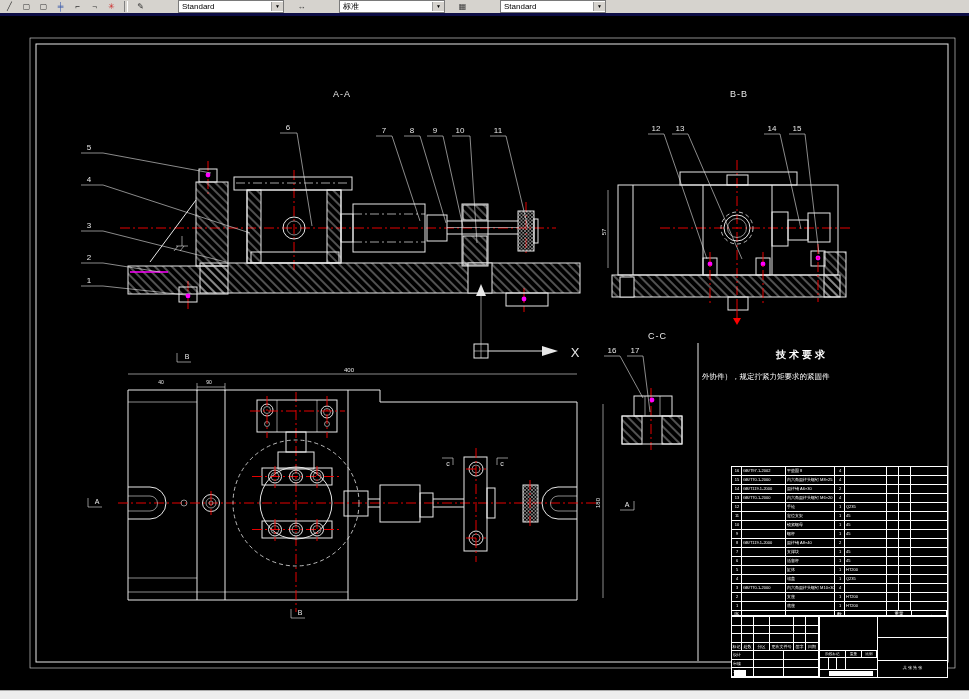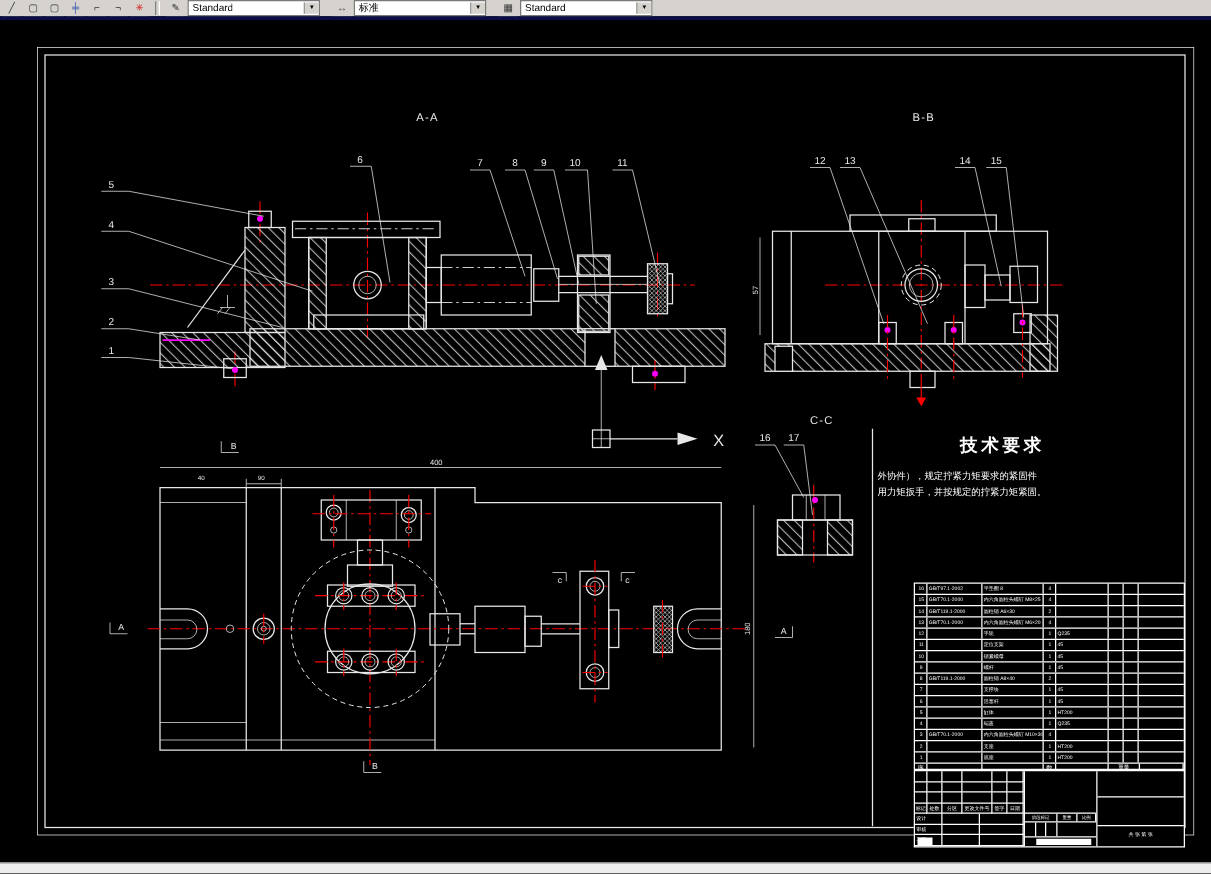--- a/index.html
+++ b/index.html
@@ -7,21 +7,21 @@
           font-family:"Liberation Sans","DejaVu Sans",sans-serif;}
   
   .toolbar{position:absolute;left:0;top:0;width:969px;height:13px;background:#d6d3ce;
            display:flex;align-items:center;gap:2px;padding-left:2px;box-sizing:border-box;}
   .ticon{width:13px;height:11px;font-size:8px;line-height:11px;text-align:center;color:#333;
          background:#d6d3ce;border:1px solid #d6d3ce;overflow:hidden;}
   .ticon.blue{color:#3355aa}.ticon.red{color:#cc2222}
   .tsep{width:2px;height:11px;border-left:1px solid #808080;border-right:1px solid #fff;margin:0 3px;}
   .combo-group{display:flex;align-items:center;gap:2px;margin-right:8px;}
   .combo{width:104px;height:11px;background:#fff;border:1px solid #7a7a7a;display:flex;
-         align-items:center;justify-content:space-between;font-size:8px;color:#000;}
+         align-items:center;justify-content:space-between;font-size:8px;color:#000;margin-left:28px;}
   .combo-val{padding-left:3px;white-space:nowrap;overflow:hidden;}
   .combo-arrow{width:11px;height:9px;background:#d6d3ce;border-left:1px solid #9a9a9a;
                font-size:5px;line-height:9px;text-align:center;color:#000;}
   .bluestrip{position:absolute;left:0;top:13px;width:969px;height:3px;background:#0d0d46;}
   .canvas{position:absolute;left:0;top:16px;width:969px;height:674px;background:#000;}
   .statusbar{position:absolute;left:0;top:690px;width:969px;height:9px;background:#ededed;border-top:1px solid #aaa;box-sizing:border-box;}
   
   svg{position:absolute;left:0;top:0;}
   .w{stroke:#e8e8e8;fill:none;stroke-width:1;}
   .wt{stroke:#e8e8e8;fill:none;stroke-width:.6;}
@@ -36,21 +36,21 @@
   .blk{fill:#000;stroke:#e8e8e8;stroke-width:1;}
   text{fill:#e8e8e8;font-family:"Liberation Sans","DejaVu Sans",sans-serif;}
   .lbl{font-size:9px;letter-spacing:1px;}
   .co{font-size:8px;text-anchor:middle;}
   .dim{font-size:6px;text-anchor:middle;}
   .dims{font-size:5px;text-anchor:middle;}
   .mk{font-size:7px;text-anchor:middle;}
   .xmk{font-size:13px;text-anchor:middle;}
   
   .techreq{position:absolute;left:702px;top:332px;width:250px;color:#fff;}
-  .techreq .tr-title{text-align:center;width:200px;font-size:14px;font-weight:bold;letter-spacing:3px;margin-bottom:8px;}
+  .techreq .tr-title{text-align:center;width:200px;font-size:10px;font-weight:bold;letter-spacing:3px;margin-bottom:8px;}
   .techreq .tr-line{font-size:7.5px;line-height:13px;white-space:nowrap;}
   
   .bom{position:absolute;left:731px;top:450px;width:217px;height:150px;border:1px solid #fff;
        box-sizing:border-box;display:flex;flex-direction:column;color:#fff;background:#000;}
   .bom-rows{flex:1;display:flex;flex-direction:column;}
   .bom-row{flex:1;display:flex;border-bottom:1px solid #fff;}
   .bc{border-right:1px solid #fff;font-size:4px;line-height:8px;overflow:hidden;white-space:nowrap;padding-left:1px;box-sizing:border-box;}
   .bc-no{width:10px;text-align:center;}.bc-code{width:44px;}.bc-name{width:49px;}
   .bc-qty{width:10px;text-align:center;}.bc-mat{width:42px;}.bc-w1{width:12px;}.bc-w2{width:12px;}
   .bc-rem{flex:1;border-right:none;}
@@ -392,21 +392,20 @@
         <path d="M442 458 H453 M453 458 V465" class="wt"></path>
         <text x="448" y="466" class="mk">c</text>
         <path d="M508 458 H497 M497 458 V465" class="wt"></path>
         <text x="502" y="466" class="mk">c</text>
       </g>
     </svg>
 
     <div class="techreq">
       <div class="tr-title">技术要求</div>
       <div class="tr-line">外协件），规定拧紧力矩要求的紧固件</div>
-      <div class="tr-line">用力矩扳手，并按规定的拧紧力矩紧固。</div>
     </div>
 
     <div class="bom">
       <div class="bom-rows">
           <div class="bom-row">
             <span class="bc bc-no">16</span>
             <span class="bc bc-code">GB/T97.1-2002</span>
             <span class="bc bc-name">平垫圈 8</span>
             <span class="bc bc-qty">4</span>
             <span class="bc bc-mat"></span>

